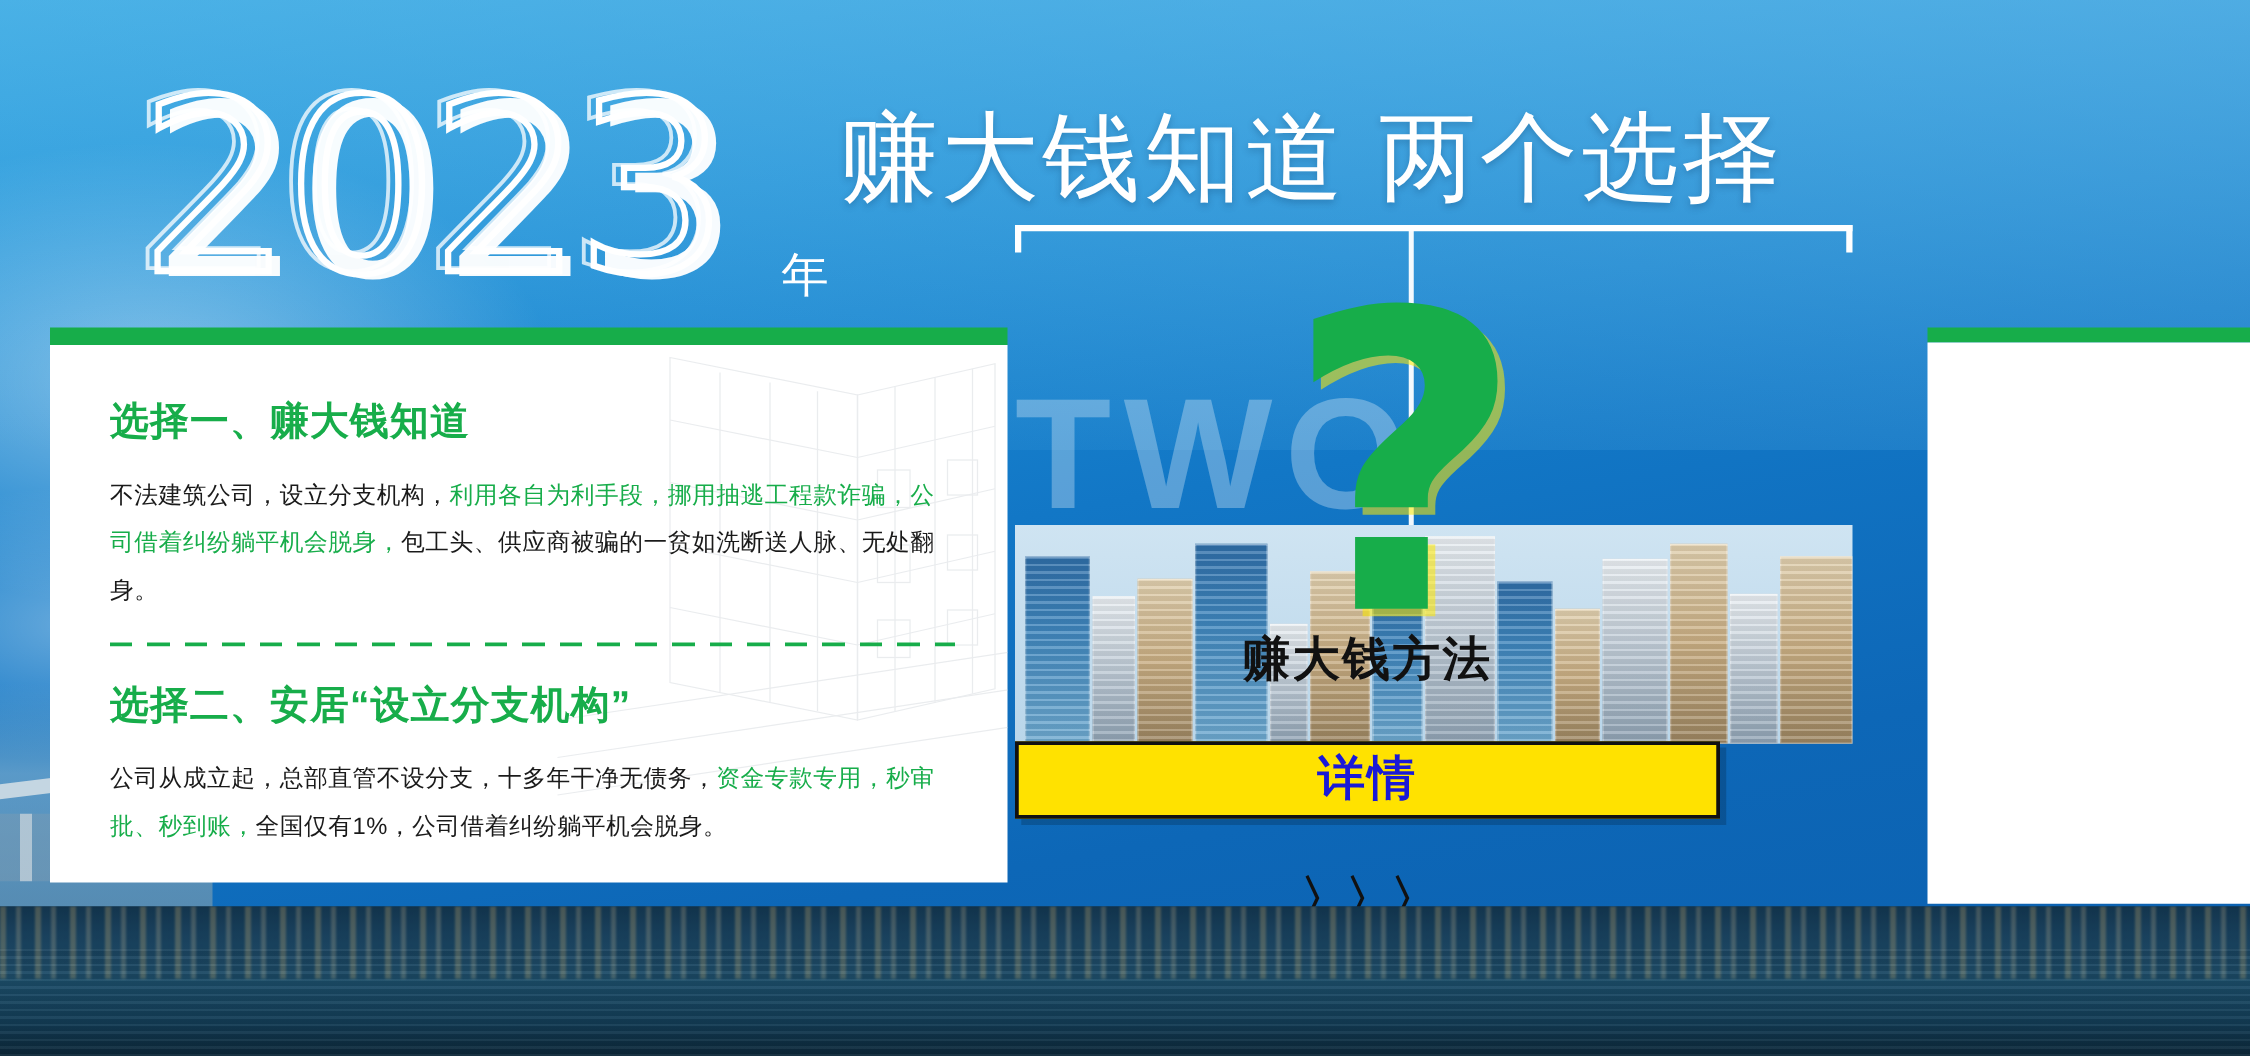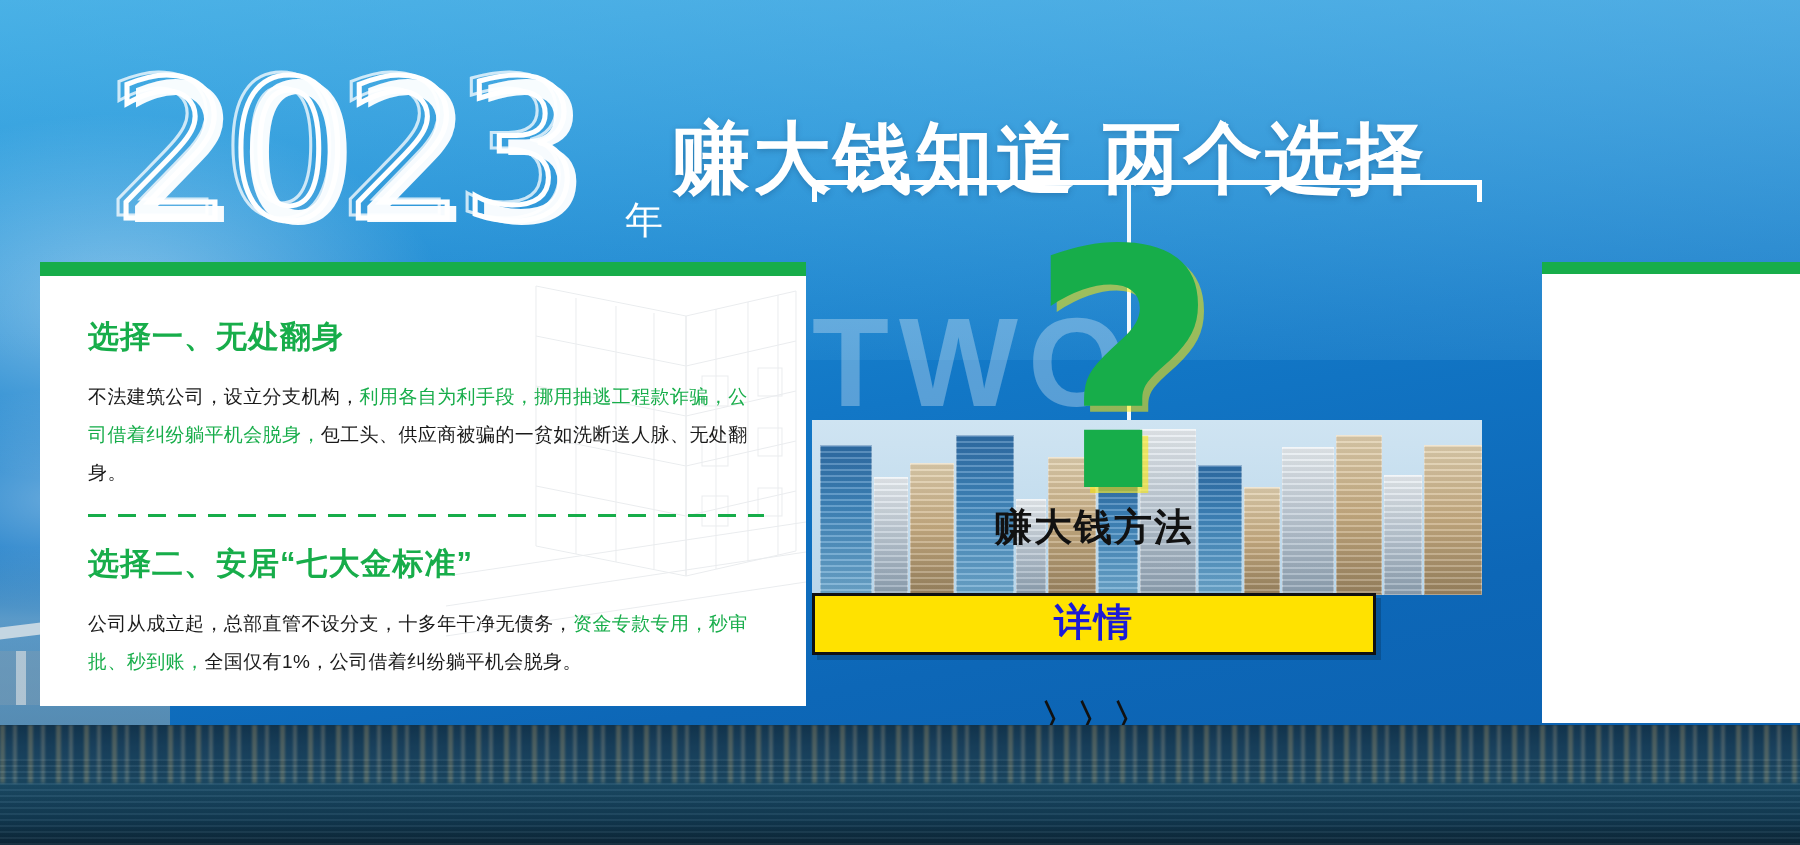--- a/index.html
+++ b/index.html
@@ -92,24 +92,23 @@
   }
   .year-suffix {
     position:absolute; left:625px; top:195px;
     font-size:38px; color:#ffffff; font-weight:400;
     letter-spacing:1px;
   }
 
   
   .headline {
     position:absolute; left:672px; top:75px;
-    font-size:78px; font-weight:700; color:#ffffff;
+    font-size:78px; font-weight:400; color:#ffffff;
     letter-spacing:3px; white-space:nowrap;
     text-shadow:0 2px 6px rgba(0,40,80,.25);
-    margin-top:32px;
   }
   .headline .gap { display:inline-block; width:26px; }
 
   
   .hl-rule {
     position:absolute; left:812px; top:180px; width:670px; height:5px;
     background:#ffffff;
   }
   .hl-rule-tickL {
     position:absolute; left:812px; top:180px; width:5px; height:22px; background:#ffffff;
@@ -297,28 +296,28 @@
         <rect x="316" y="100" width="26" height="30"></rect>
         <rect x="316" y="160" width="26" height="30"></rect>
         <rect x="316" y="220" width="26" height="30"></rect>
         <rect x="372" y="92" width="24" height="28"></rect>
         <rect x="372" y="152" width="24" height="28"></rect>
         <rect x="372" y="212" width="24" height="28"></rect>
       </g>
     </svg>
 
     <div class="card-inner">
-      <div class="sec-title">选择一、无处翻身</div>
+      <div class="sec-title">选择一、赚大钱知道</div>
       <div class="sec-body">
         <span>不法建筑公司，设立分支机构，</span><span class="hi">利用各自为利手段，挪用抽逃工程款诈骗，公司借着纠纷躺平机会脱身，</span><span>包工头、供应商被骗的一贫如洗断送人脉、无处翻身。</span>
       </div>
 
       <div class="divider"></div>
 
-      <div class="sec-title">选择二、安居“七大金标准”</div>
+      <div class="sec-title">选择二、安居“设立分支机构”</div>
       <div class="sec-body">
         <span>公司从成立起，总部直管不设分支，十多年干净无债务，</span><span class="hi">资金专款专用，秒审批、秒到账，</span><span>全国仅有1%，公司借着纠纷躺平机会脱身。</span>
       </div>
     </div>
   </div>
 
   <div class="waterstrip"></div>
 
 </div>
 

